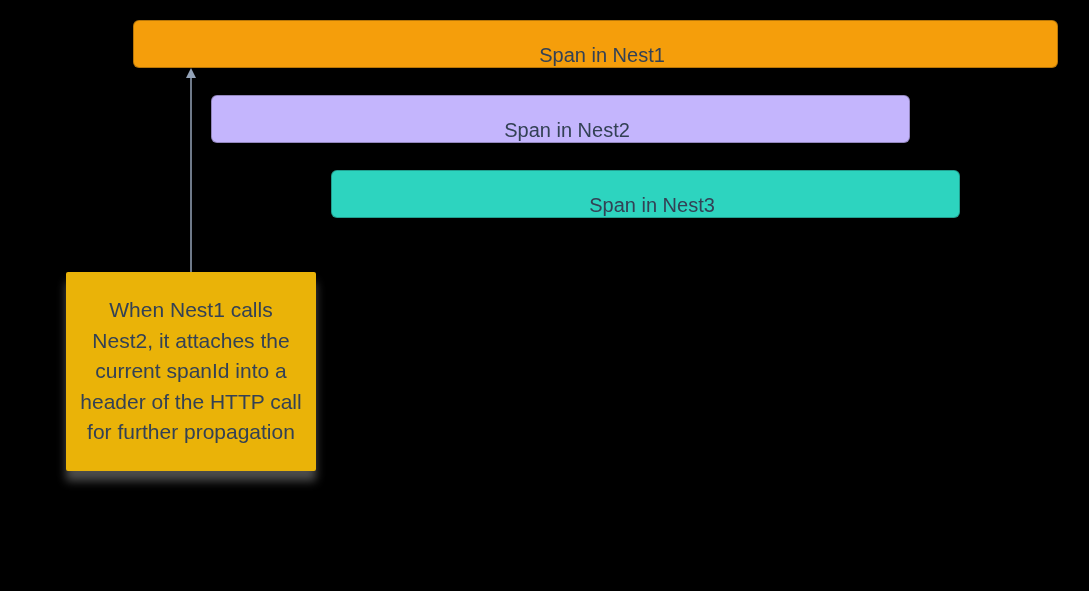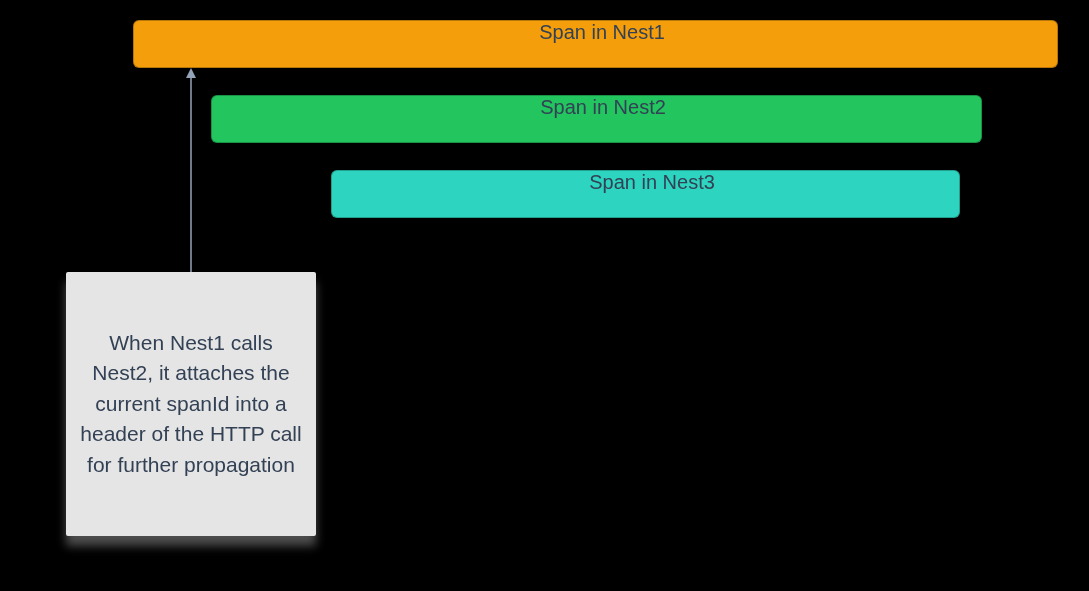--- a/index.html
+++ b/index.html
@@ -8,52 +8,52 @@
     height: 591px;
     background: #000;
     position: relative;
     font-family: -apple-system, BlinkMacSystemFont, "Segoe UI", Helvetica, Arial, sans-serif;
   }
   .span-bar {
     position: absolute;
     height: 48px;
     border-radius: 6px;
     display: flex;
-    align-items: flex-start;
+    align-items: flex-end;
     justify-content: center;
     font-size: 20px;
     color: #334155;
     border: 1px solid rgba(0,0,0,0.25);
     padding-left: 13px;
   }
   .span1 {
     left: 133px;
     top: 20px;
     width: 925px;
     background: #f59e0b;
   }
   .span2 {
     left: 211px;
     top: 95px;
-    width: 771px;
-    background: #22c55e;
+    width: 699px;
+    background: #c4b5fd;
   }
   .span3 {
     left: 331px;
     top: 170px;
     width: 629px;
     background: #2dd4bf;
   }
   .note {
     position: absolute;
     left: 66px;
     top: 272px;
     width: 250px;
-    height: 264px;
-    background: #e5e5e5;
+    height: 199px;
+    background: #eab308;
     border-radius: 2px;
     padding: 18px 14px;
     font-size: 21px;
     line-height: 1.45;
     color: #334155;
     text-align: center;
     display: flex;
     align-items: center;
     justify-content: center;
     box-shadow: 0 10px 10px rgba(128,128,128,0.6);

